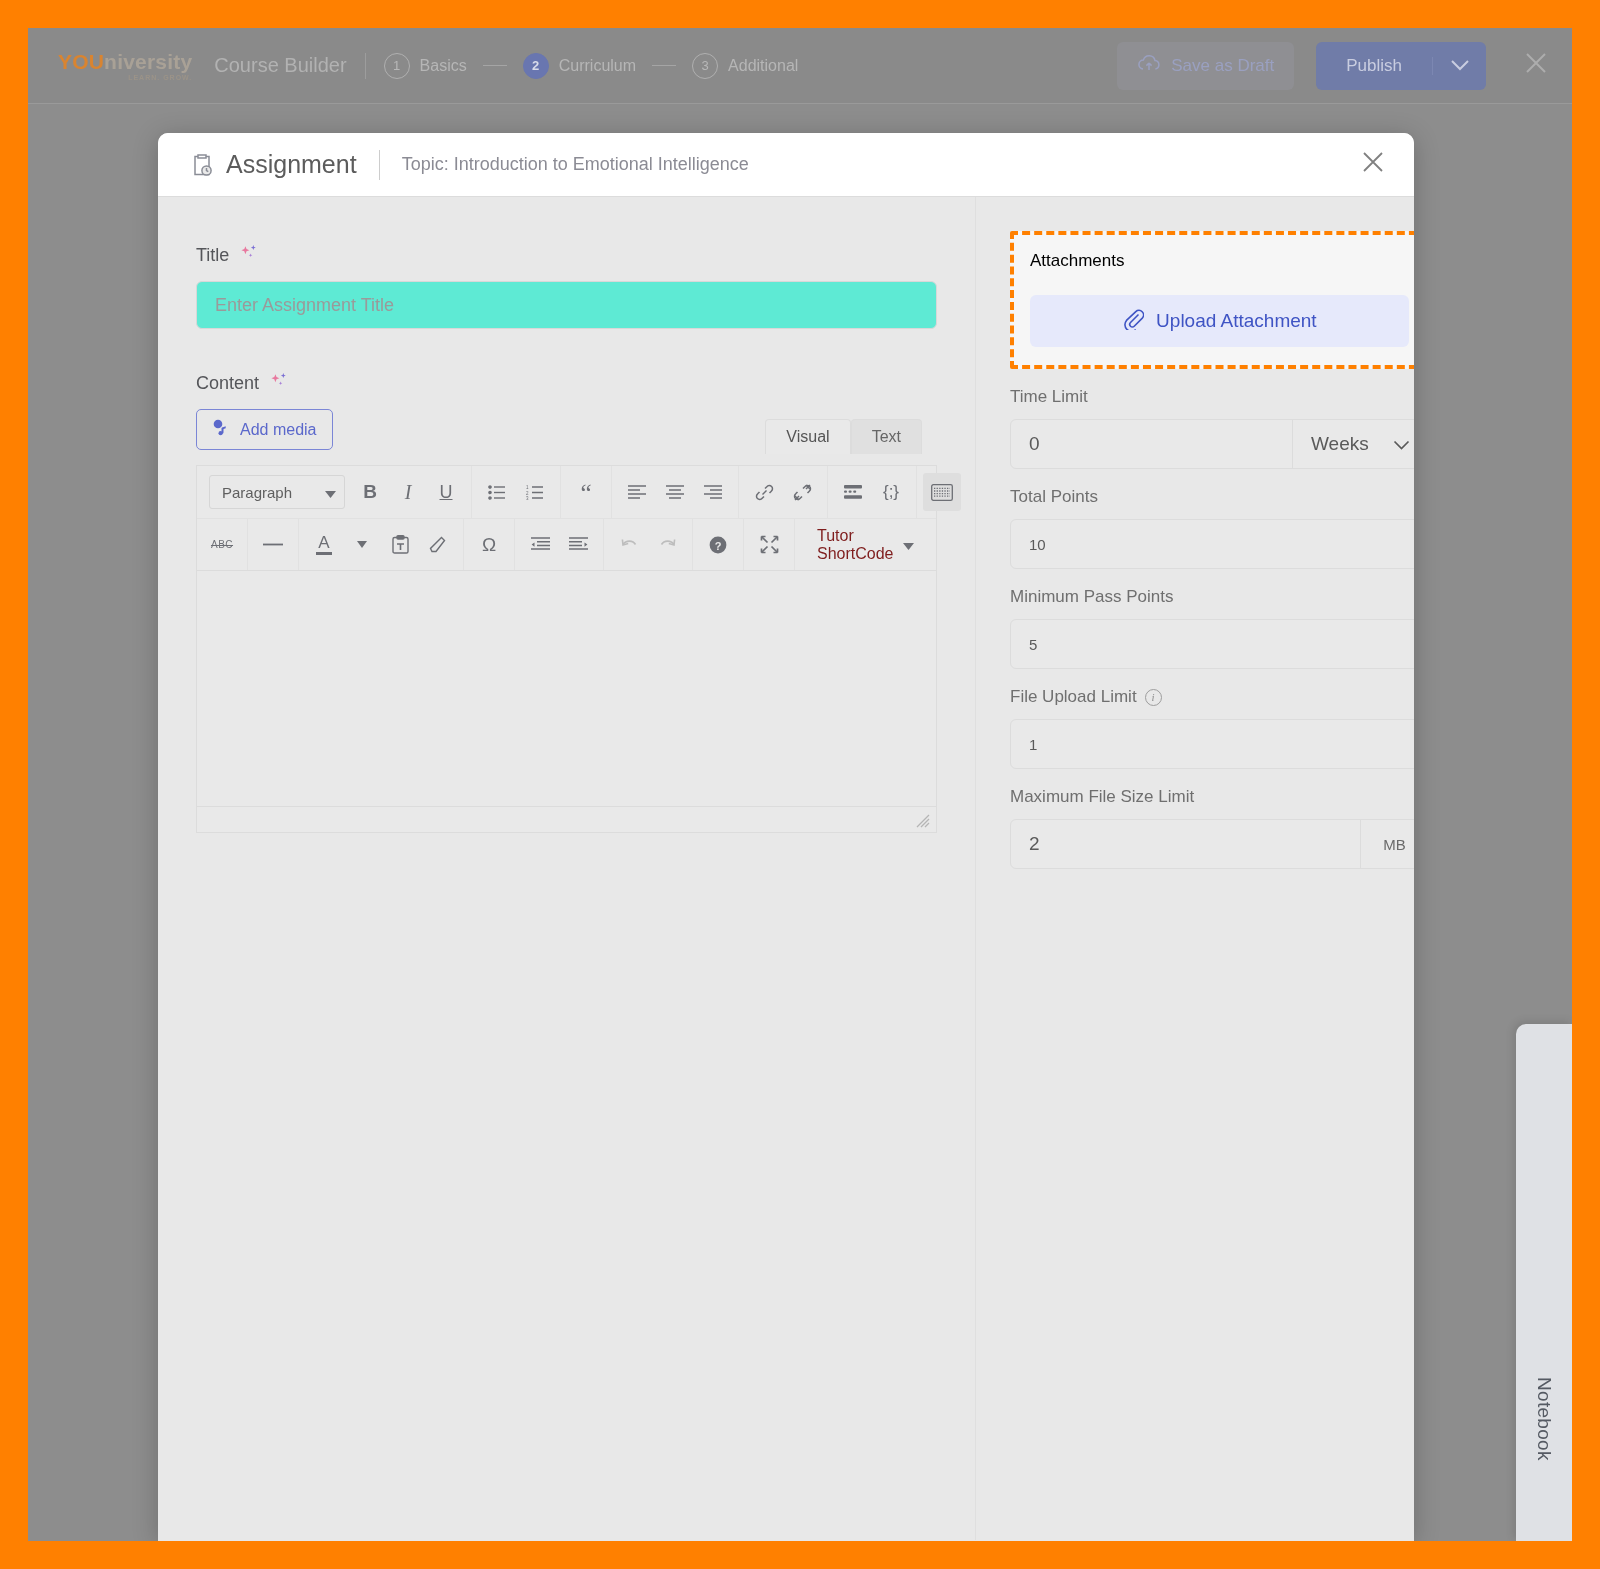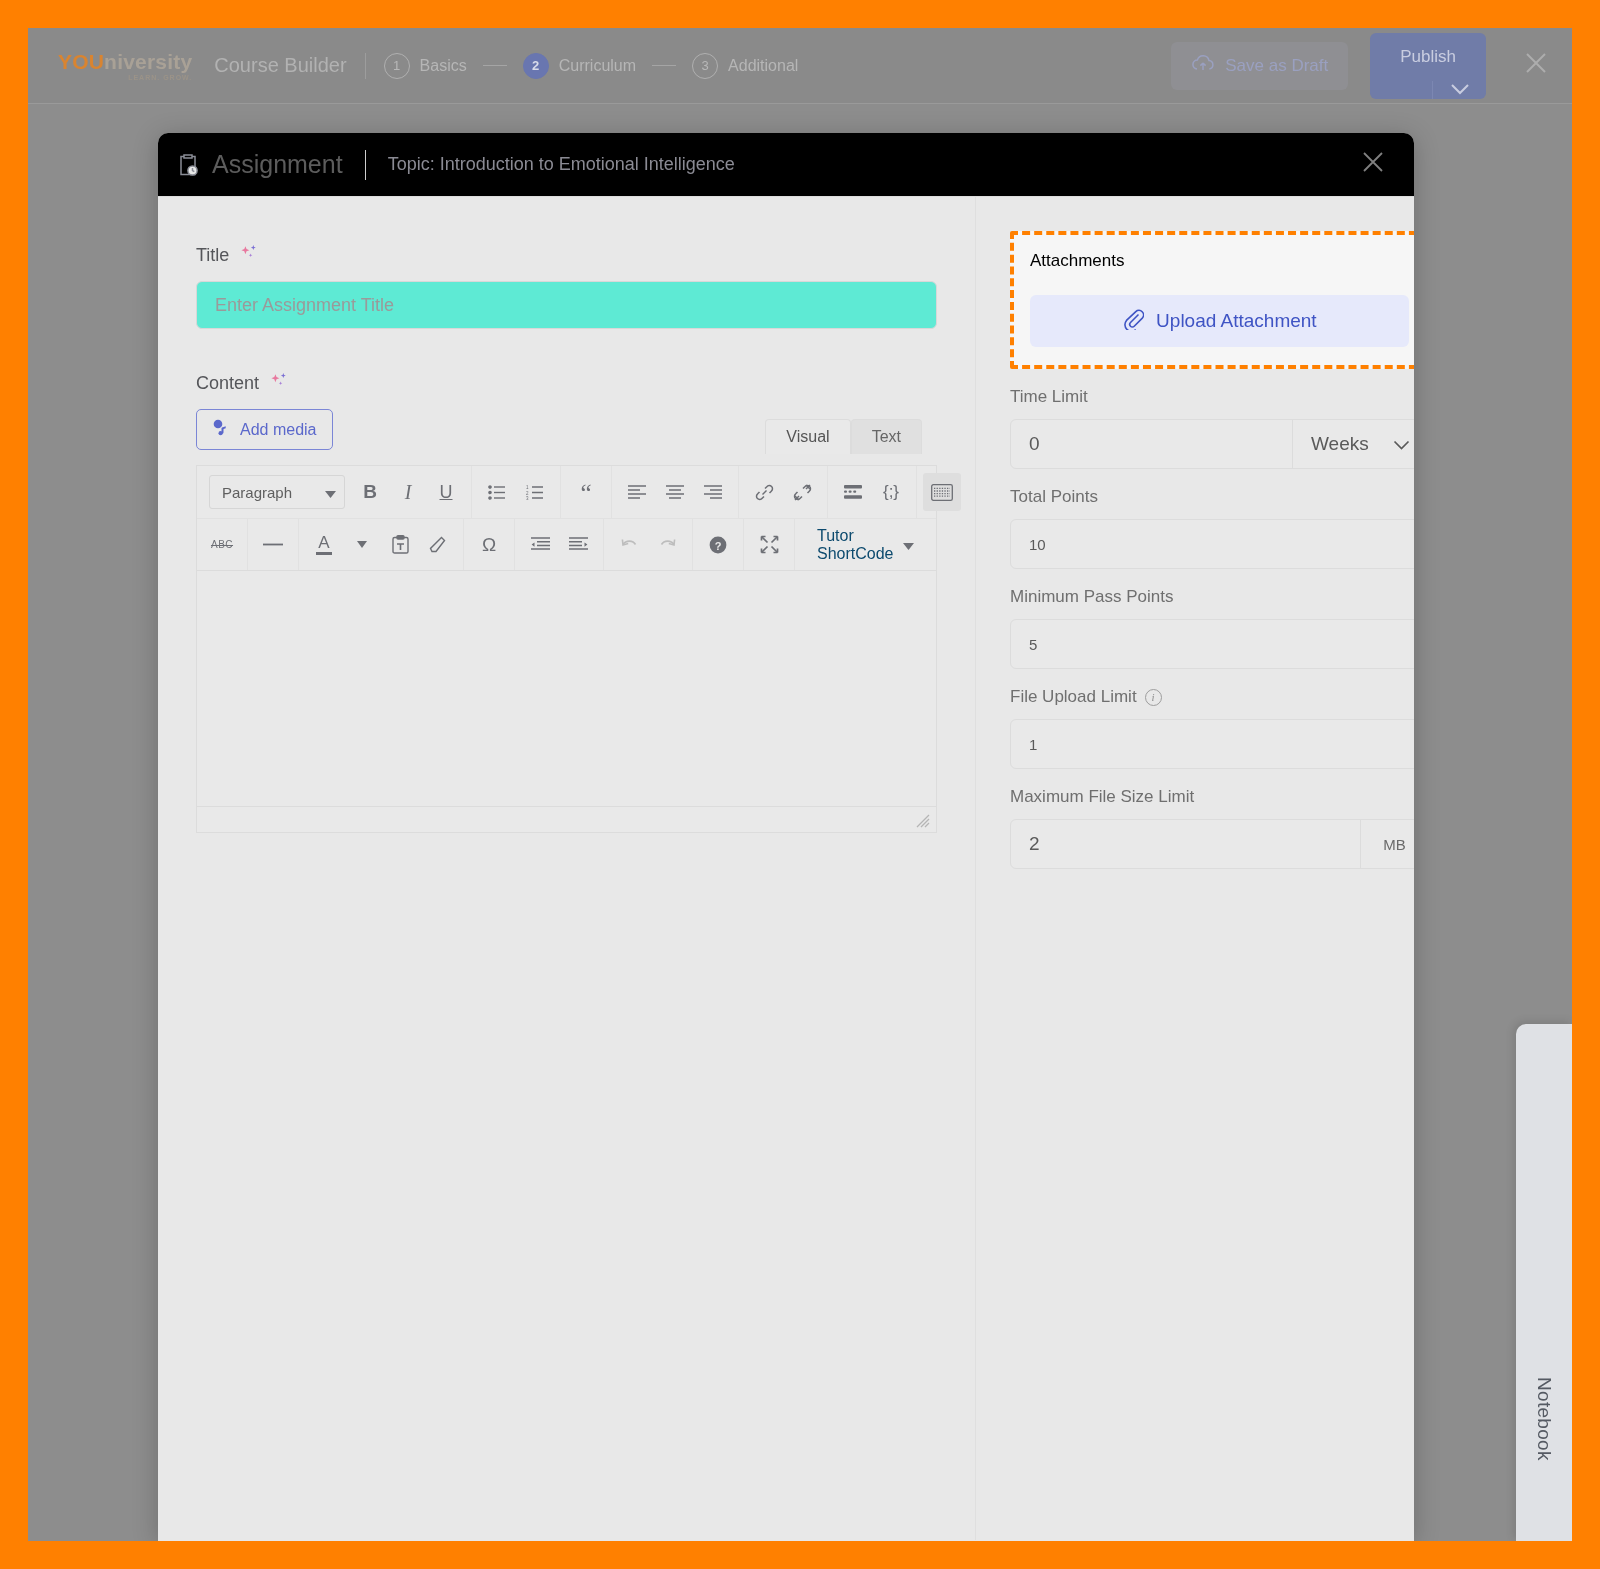--- a/index.html
+++ b/index.html
@@ -65,22 +65,22 @@
   }
   .hdr-right {
     margin-left: auto; display: flex; align-items: center; margin-right: 22px;
   }
   .save-draft {
     display: flex; align-items: center; gap: 10px;
     padding: 12px 20px; border-radius: 6px;
     background: #8f8f93; color: #9aa0c0; font-size: 17px;
   }
   .publish-wrap {
-    display: flex; align-items: flex-end; margin-left: 22px;
-    background: #707ca8; border-radius: 6px; overflow: hidden; flex-direction: column;
+    display: flex; align-items: center; margin-left: 22px;
+    background: #707ca8; border-radius: 6px; overflow: hidden;
   }
   .publish-btn {
     padding: 14px 30px; color: #c9cde0; font-size: 17px;
   }
   .publish-caret {
     width: 54px; display: flex; align-items: center; justify-content: center;
     border-left: 1px solid #7c87b2; color: #c9cde0;
   }
   .hdr-close {
     margin-left: 36px; color: #adadad; font-size: 30px; line-height: 1;
@@ -92,23 +92,23 @@
     position: absolute;
     left: 130px; top: 105px;
     width: 1256px; height: 1408px;
     background: #e8e8e8;
     border-radius: 10px 10px 0 0;
     box-shadow: 0 4px 26px rgba(0,0,0,.22);
     overflow: hidden;
   }
   #modal-header {
     height: 64px; display: flex; align-items: center;
-    padding: 0 28px 0 18px;
+    padding: 0 28px 0 32px;
     border-bottom: 1px solid #dcdcdc;
-    background: #000000;
+    background: #ffffff;
   }
   .clipboard-icon { margin-right: 12px; display: flex; }
   .modal-title {
     font-size: 25px; color: #5c5c5c; font-weight: 400;
   }
   .modal-sep { width: 1px; height: 30px; background: #cdcdcd; margin: 0 22px; }
   .modal-topic { font-size: 18px; color: #8b8b94; }
   .modal-close {
     margin-left: auto; color: #808080; font-size: 28px; font-weight: 300;
     line-height: 1; cursor: pointer;
@@ -179,21 +179,21 @@
   .tb-btn.pressed { background: #dedede; border-radius: 3px; }
   .para-select {
     height: 34px; min-width: 136px; border: 1px solid #d6d6d6;
     background: #e9e9e9; border-radius: 3px;
     display: flex; align-items: center; justify-content: space-between;
     padding: 0 8px 0 12px; font-size: 15px; color: #5f5f5f;
     margin: 0 6px;
   }
   .shortcode {
     display: flex; align-items: center; gap: 8px;
-    padding: 0 16px; font-size: 16px; color: #0c4a6e;
+    padding: 0 16px; font-size: 16px; color: #7f1d1d;
   }
   .editor-body {
     border: 1px solid #dcdcdc; border-top: none;
     background: #e9e9e9; height: 236px;
   }
   .editor-statusbar {
     border: 1px solid #dcdcdc; border-top: none;
     background: #e9e9e9; height: 26px; position: relative;
   }
   .resize-grip {

